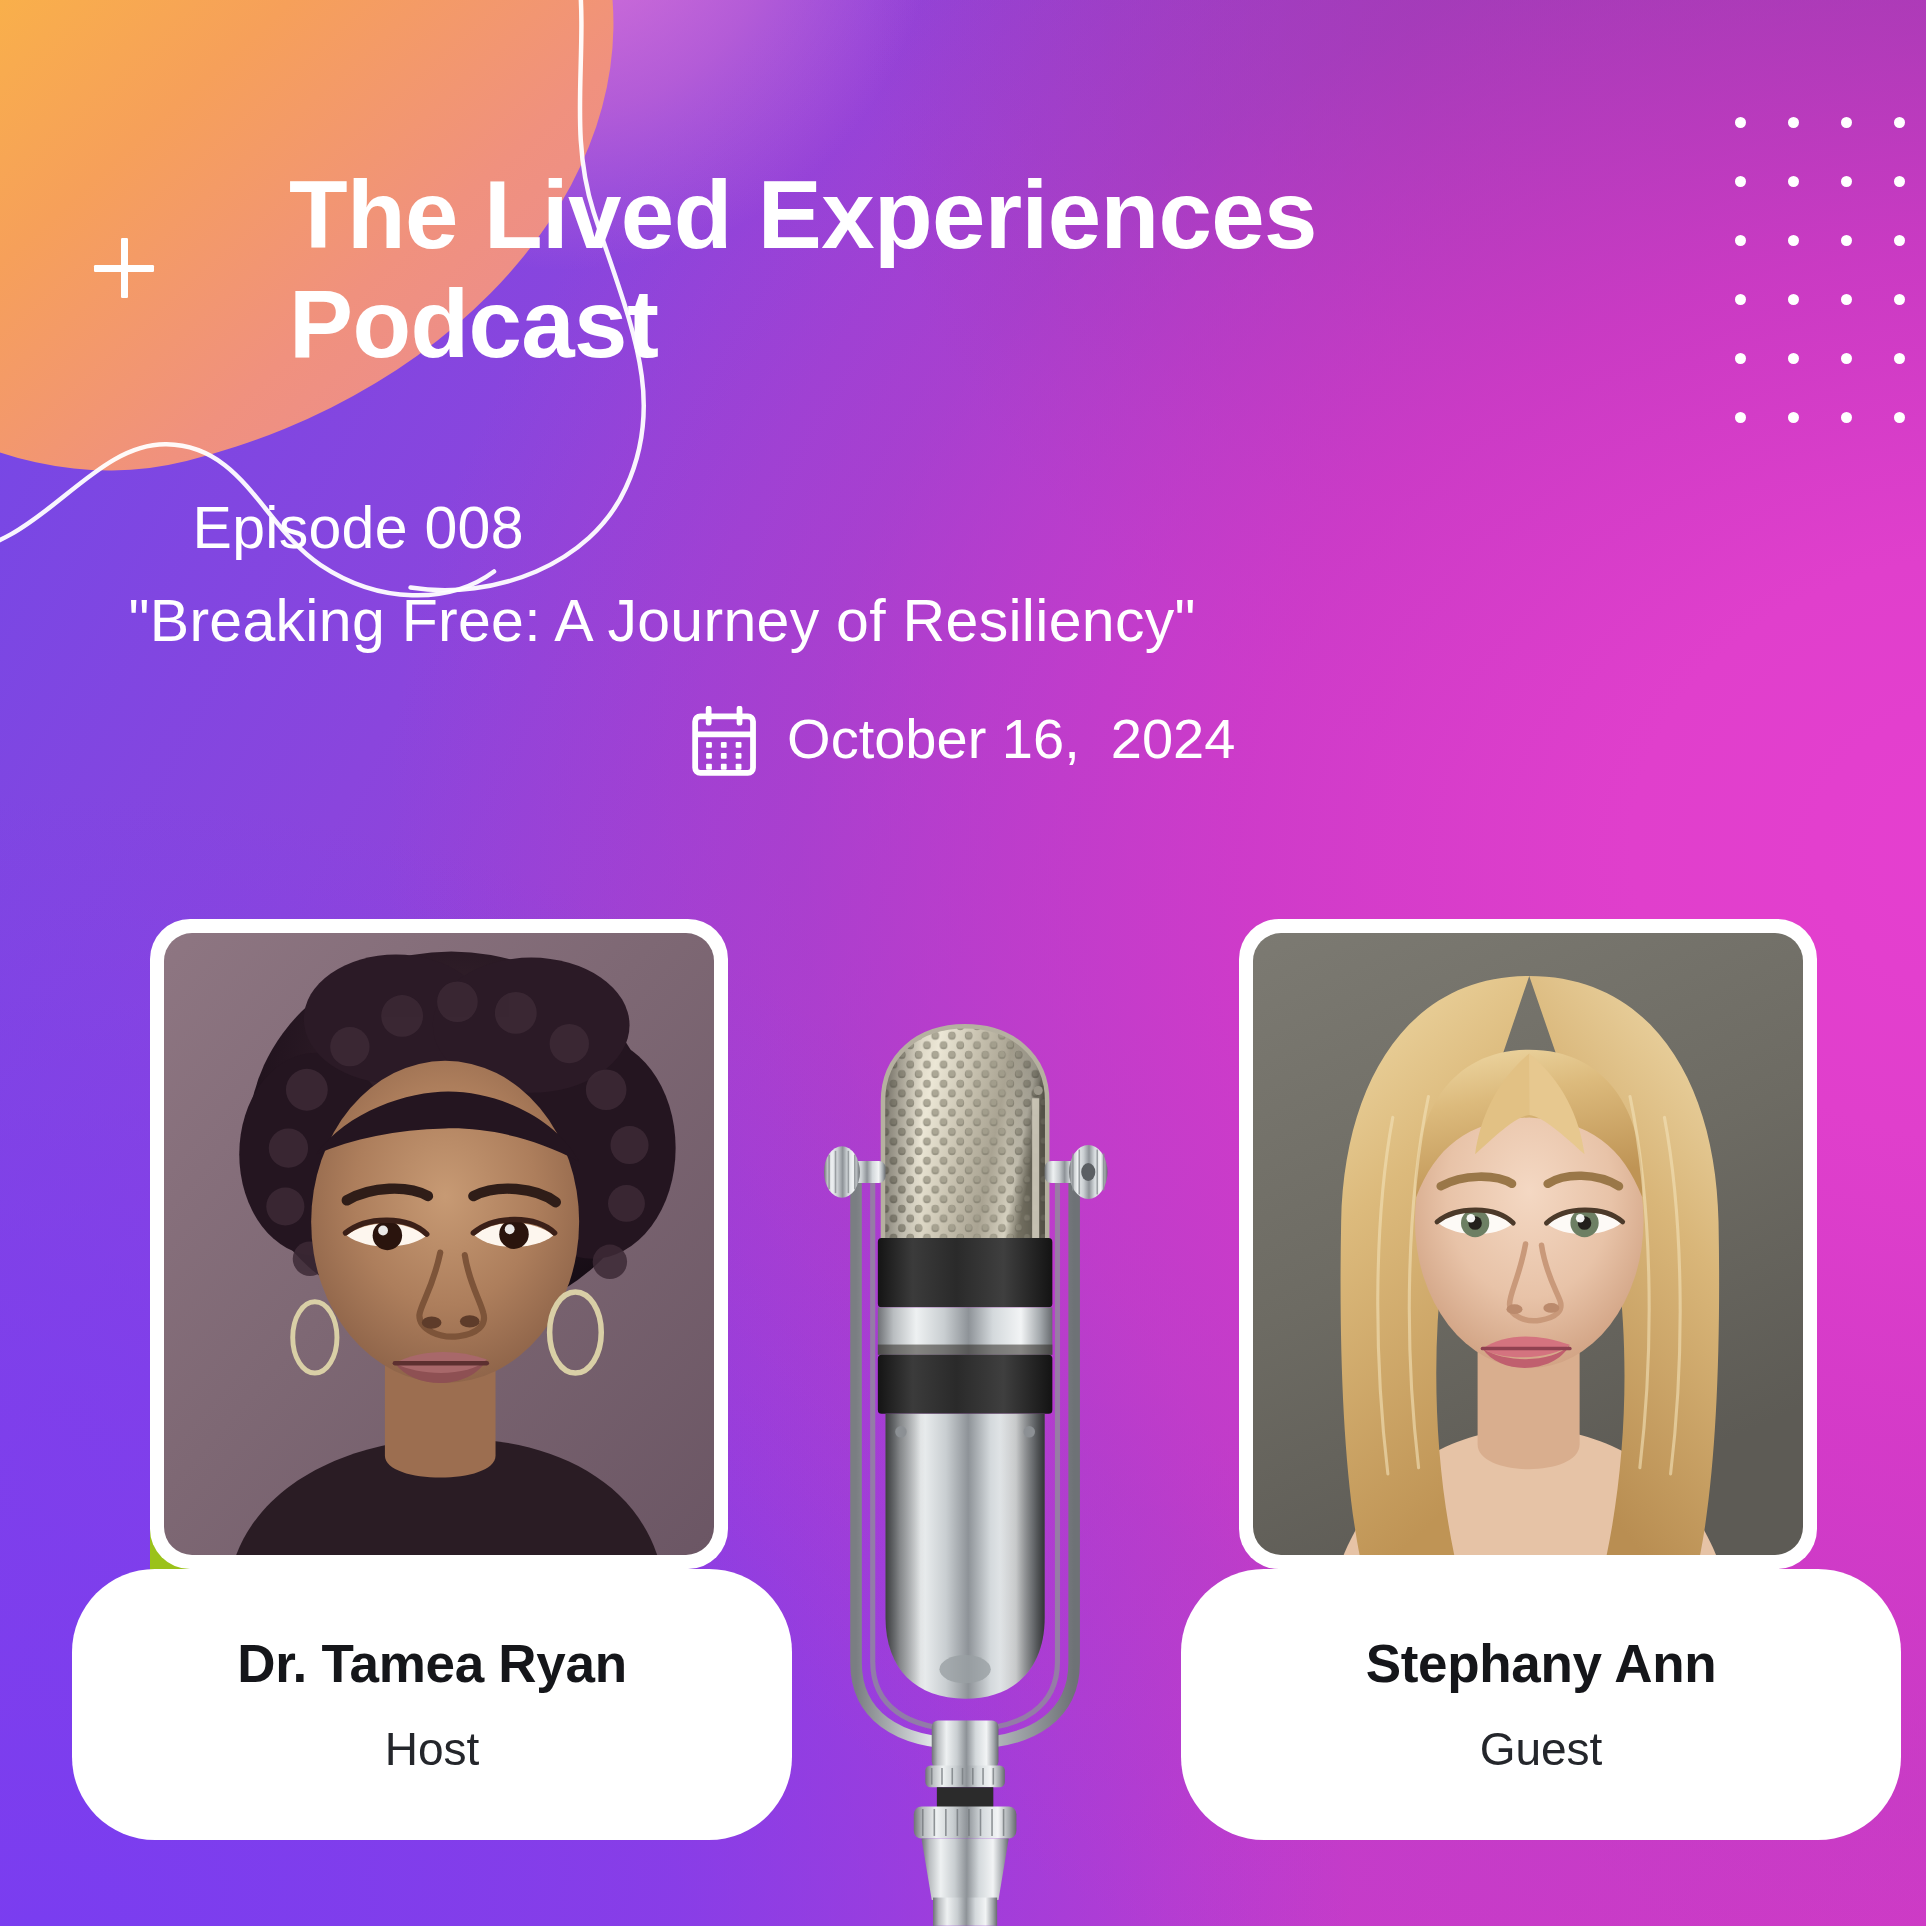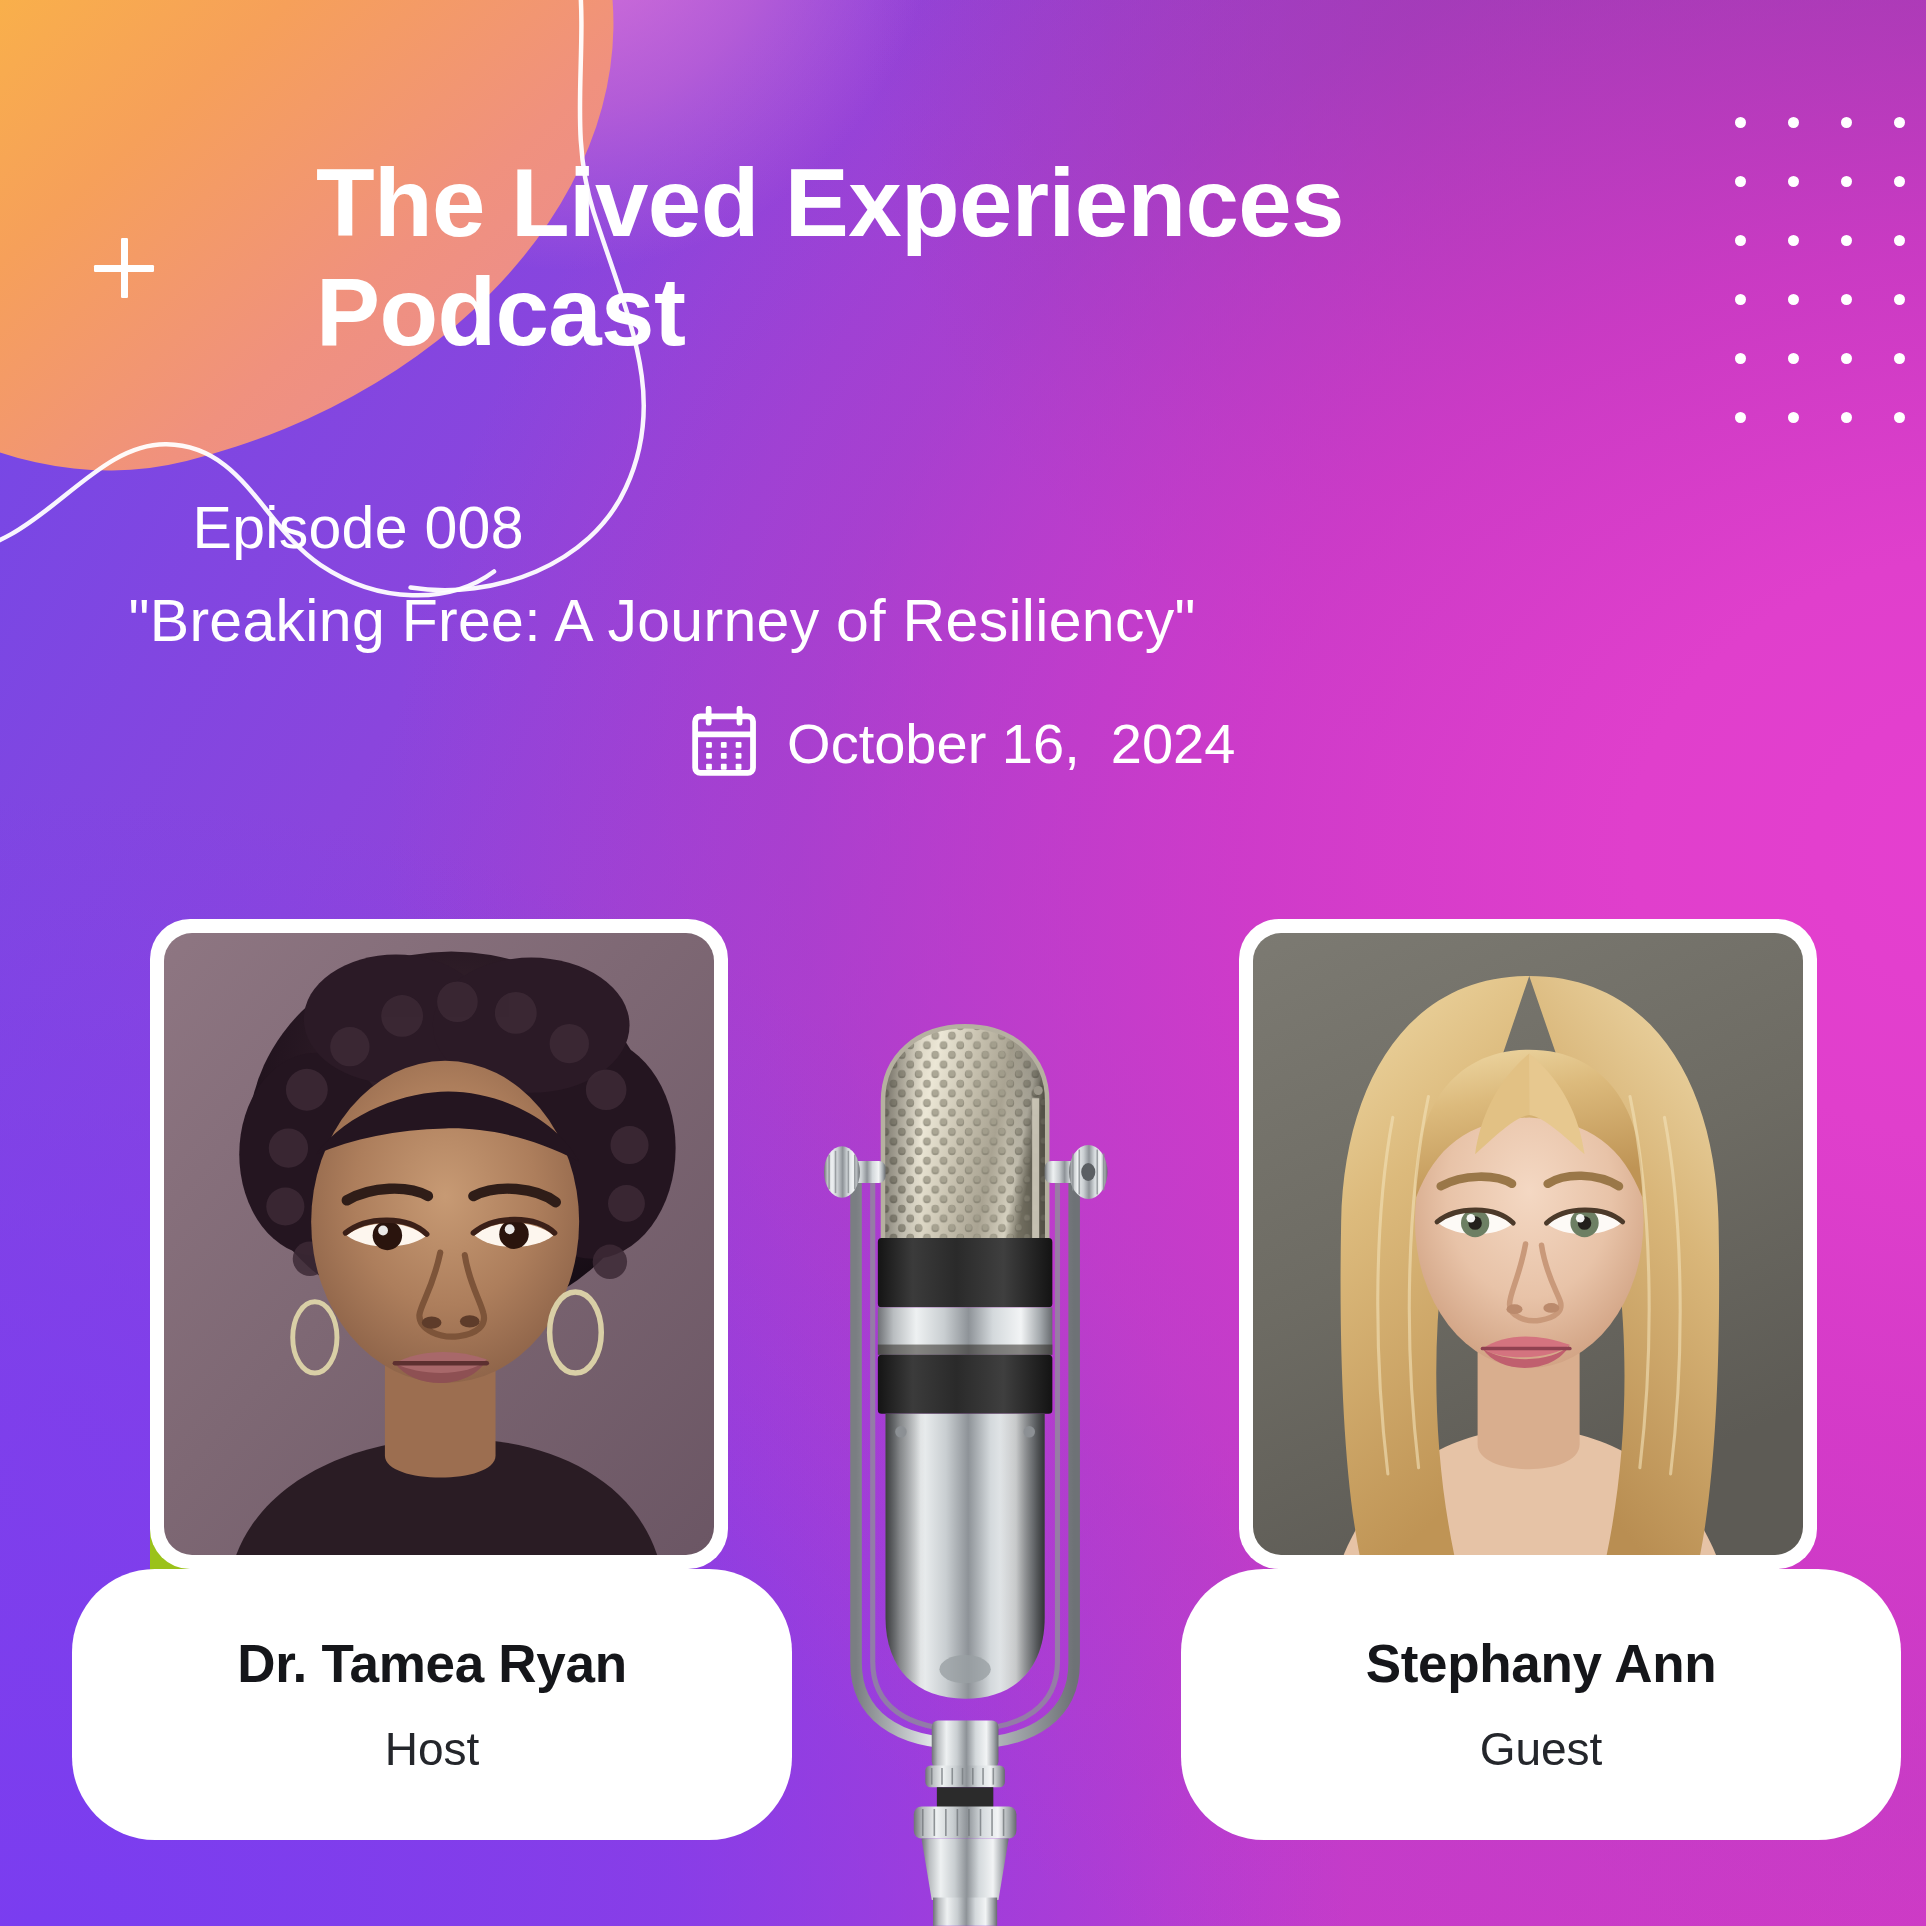--- a/index.html
+++ b/index.html
@@ -48,37 +48,36 @@
 
   
   .dot-grid {
     position:absolute; left:1735px; top:117px;
     display:grid; grid-template-columns:repeat(4,1fr); grid-template-rows:repeat(6,1fr);
     column-gap:42px; row-gap:48px;
   }
   .dot-grid i { display:block; width:11px; height:11px; border-radius:50%; background:#fff; }
 
   .show-title {
-    position:absolute; left:50%; transform:translateX(-50%); top:148px;
+    position:absolute; left:50%; transform:translateX(-50%); top:160px;
     width:1348px;
     font-size:96px; font-weight:700; color:#ffffff; line-height:1.14;
     letter-spacing:-0.6px;
-    margin-left:27px;
   }
   .ep-number {
     position:absolute; left:50%; transform:translateX(-50%); top:494px;
     width:1541px; font-size:59px; font-weight:400; color:#ffffff; letter-spacing:0.3px;
   }
   .ep-title {
     position:absolute; left:50%; transform:translateX(-50%); top:587px;
     width:1669px; font-size:59px; font-weight:400; color:#ffffff; letter-spacing:0.3px;
   }
   .date-row {
     position:absolute; left:50%; transform:translateX(-50%); top:706px;
-    display:flex; align-items:center; justify-content:center; gap:29.5px;
+    display:flex; align-items:flex-start; justify-content:center; gap:29.5px;
   }
   .date-text { font-size:56px; font-weight:400; color:#ffffff; white-space:pre; }
 
   
   .mic { position:absolute; left:806px; top:1021px; width:340px; height:905px; }
   .green-accent {
     position:absolute; left:150px; top:1400px; width:533px; height:193px;
     background:#9bc21a; border-radius:6.4px 6.4px 10.3px 10.3px;
   }
   .frame {

